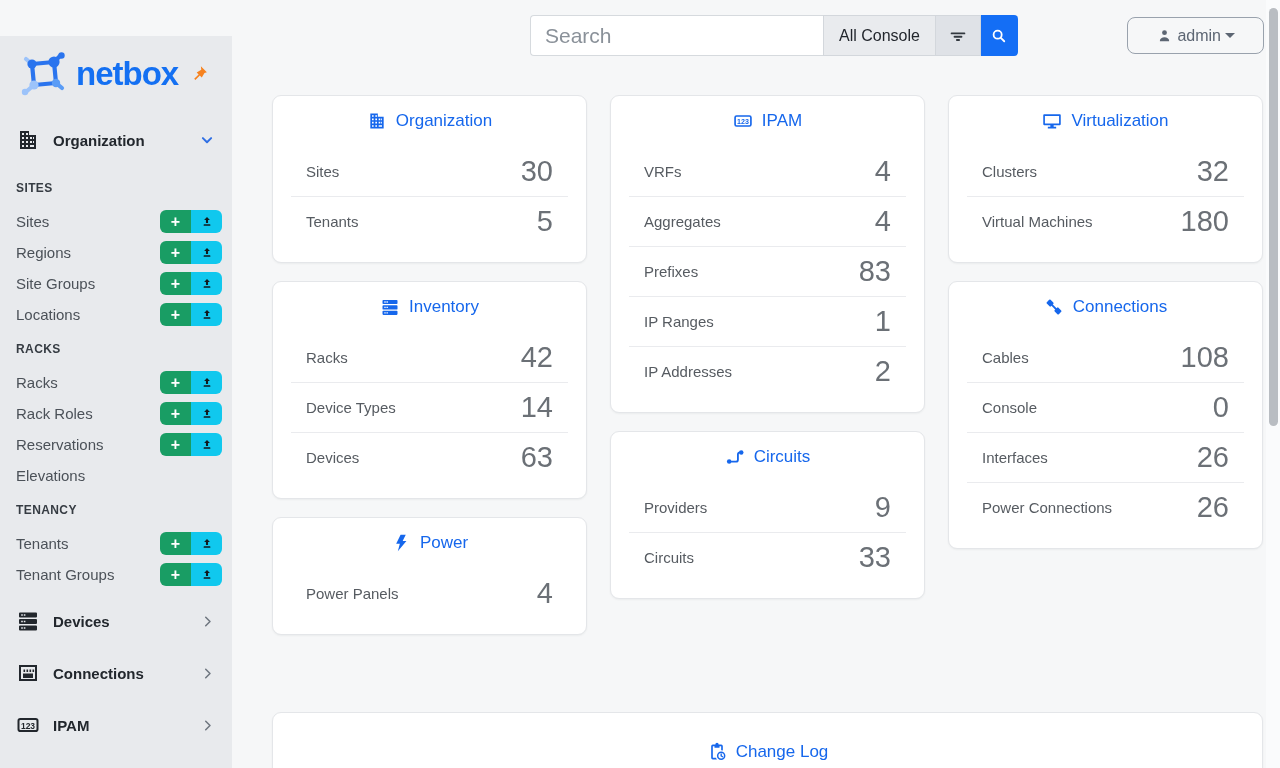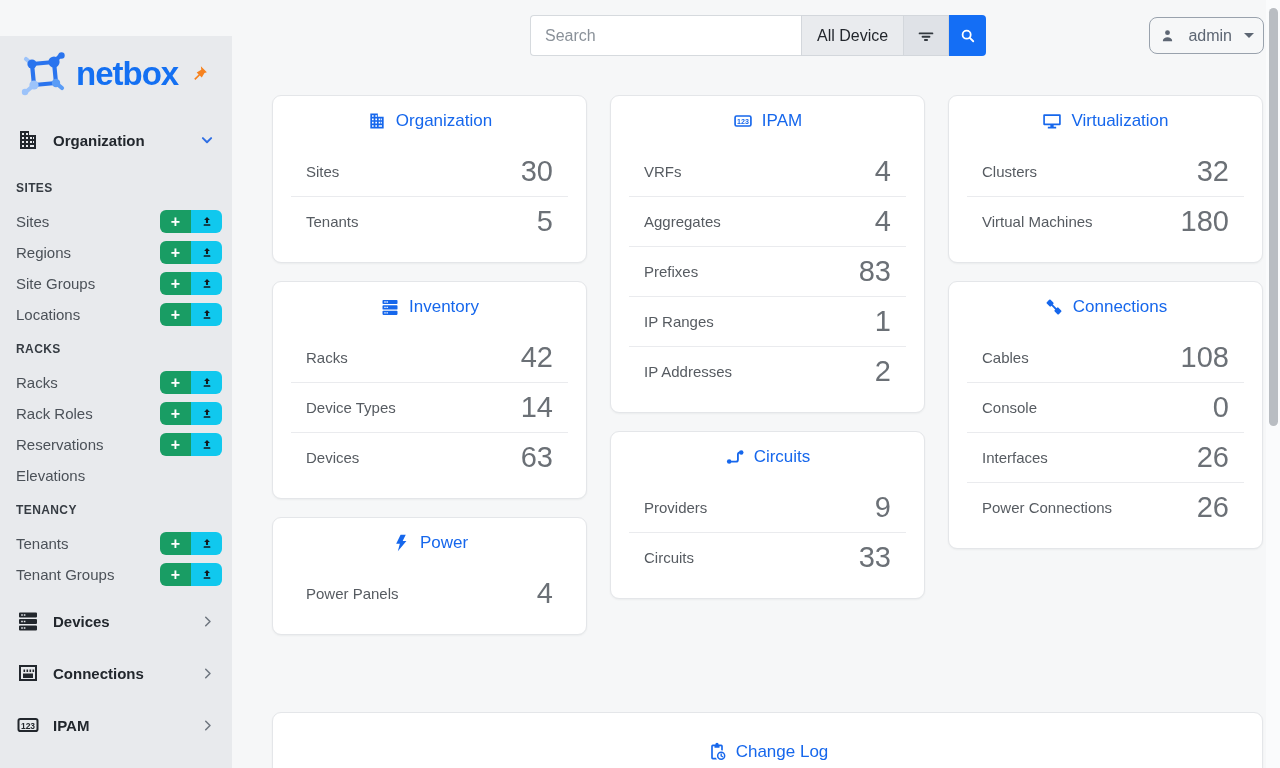--- a/index.html
+++ b/index.html
@@ -43,42 +43,42 @@
 
   .menu-item { display:flex; align-items:center; height:52px; padding:0 16px; cursor:pointer; }
   .menu-item-label { font-size:15px; font-weight:700; color:#22272d; margin-left:13px; }
   .menu-item .chev-right { margin-left:auto; color:#6f7780; }
   .mi-icon { width:24px; height:24px; color:#22272d; }
   .menus { margin-top:5px; }
 
   
   .search-group { position:absolute; left:530px; top:15px; height:41px; display:flex; z-index:1; }
   .search-input {
-    width:271px; height:41px; border:1px solid #d6dade; border-right:none;
-    border-radius:4px 0 0 4px; padding:0 14px; font-size:16px; color:#212529;
+    width:293px; height:41px; border:1px solid #d6dade; border-right:none;
+    border-radius:4px 0 0 4px; padding:0 14px; font-size:21px; color:#212529;
     font-family:"Liberation Sans", sans-serif; outline:none; background:#fff;
   }
   .search-input::placeholder { color:#8a9199; }
   .scope-btn {
     height:41px; padding:0 15px; background:#e9ebee; border:1px solid #d3d7dc;
     font-size:16px; color:#23272d; display:flex; align-items:center; cursor:pointer;
     font-family:"Liberation Sans", sans-serif;
   }
   .filter-btn {
     width:45px; height:41px; background:#dfe2e7; border:1px solid #d3d7dc; border-left:none;
     display:flex; align-items:center; justify-content:center; color:#32383f; cursor:pointer;
   }
   .search-btn {
     width:37px; height:41px; background:#146ef5; border:none; border-radius:0 4px 4px 0;
     display:flex; align-items:center; justify-content:center; color:#fff; cursor:pointer;
   }
   .admin-btn {
-    position:absolute; right:16px; top:17px; height:37px; padding:0 9px;
+    position:absolute; right:16px; top:17px; height:37px; padding:0 28px;
     border:1px solid #99a2ad; border-radius:8px; background:transparent;
-    display:flex; align-items:center; gap:12px; color:#5d6673; font-size:16px; cursor:pointer;
+    display:flex; align-items:center; gap:4px; color:#5d6673; font-size:16px; cursor:pointer;
     font-family:"Liberation Sans", sans-serif;
   }
   .caret-down { width:0; height:0; border-left:5px solid transparent; border-right:5px solid transparent; border-top:5px solid #5d6673; }
 
   
   .col { position:absolute; width:315px; top:95px; }
   .col1 { left:272px; } .col2 { left:610px; } .col3 { left:948px; }
   .card {
     background:#fff; border:1px solid #e4e6e9; border-radius:9px;
     box-shadow:0 1px 2px rgba(20,30,40,.05); padding:0 18px 16px 18px; margin-bottom:18px;
@@ -364,21 +364,21 @@
       <span class="menu-item-label">Virtualization</span>
       <svg class="chev-right" width="17" height="17" viewBox="0 0 24 24">
           <use href="#i-chev-right"></use>
         </svg>
     </div>
   </div>
 </nav>
 
 <div class="search-group">
   <input class="search-input" type="text" placeholder="Search" style="">
-  <button class="scope-btn">All Device</button>
+  <button class="scope-btn">All Console</button>
   <button class="filter-btn">
     <svg width="22" height="22" viewBox="0 0 24 24">
         <use href="#i-filter"></use>
       </svg>
   </button>
   <button class="search-btn">
     <svg width="18" height="18" viewBox="0 0 24 24">
         <use href="#i-search"></use>
       </svg>
   </button>

